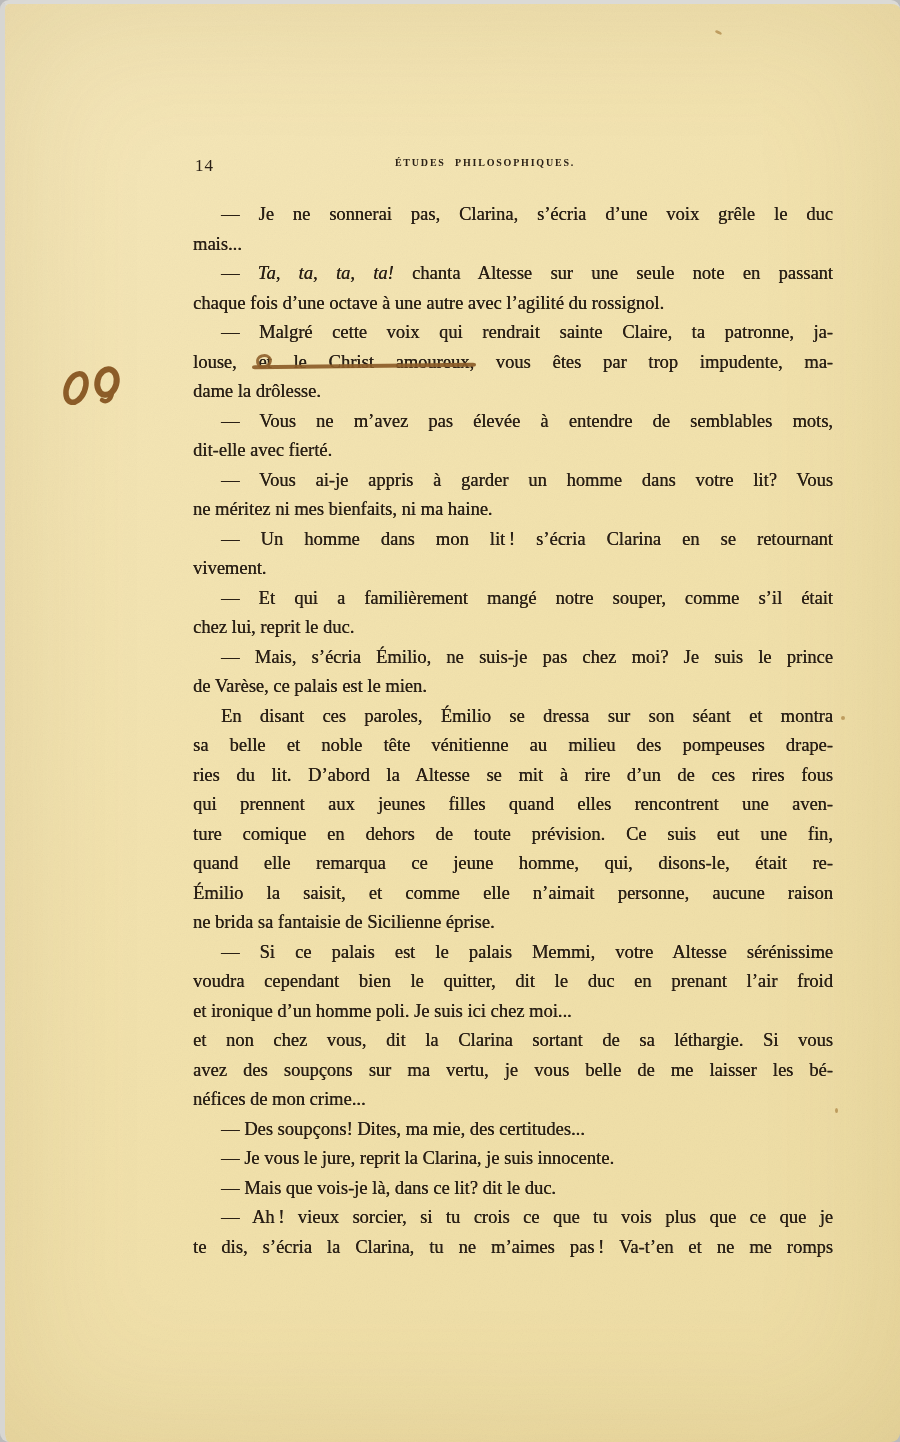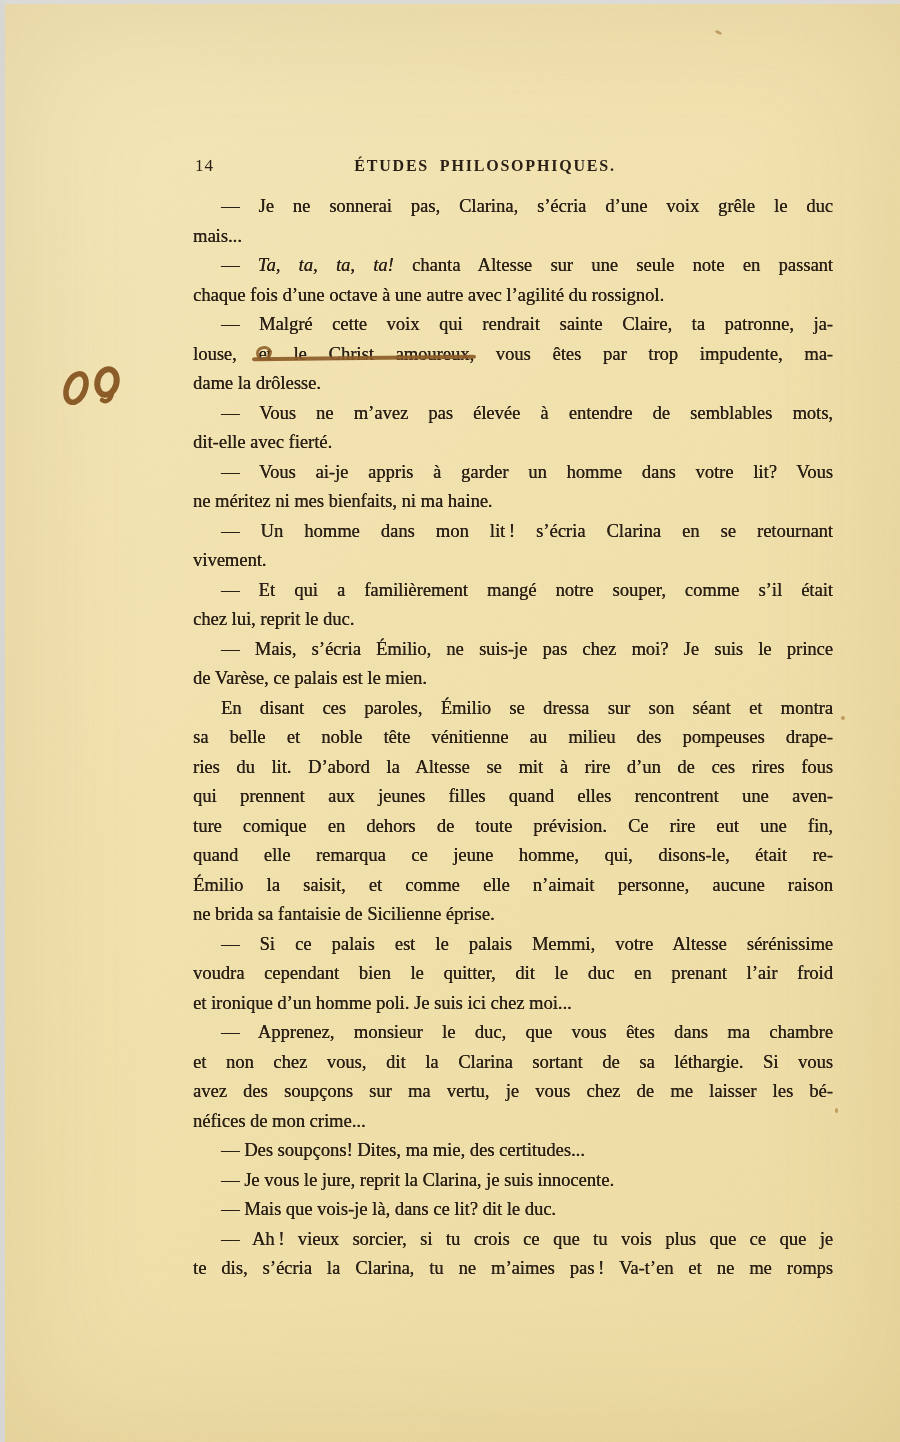--- a/index.html
+++ b/index.html
@@ -7,36 +7,37 @@
     position:relative;
     width:900px;height:1442px;
     box-sizing:border-box;
     background:linear-gradient(135deg,#f5e7ba 0%,#f2e2ad 50%,#eeddA4 100%);
     border-left:5px solid #d7d6d2;
     border-top:4px solid #dbdad6;
     box-shadow:inset 0 0 140px rgba(150,118,48,.16);
     overflow:hidden;
     font-family:"Liberation Serif","DejaVu Serif",serif;
     color:#2a2016;
+    border-radius:9px;
   }
   .grain{position:absolute;left:0;top:0;width:100%;height:100%;pointer-events:none;mix-blend-mode:multiply;}
   .text-block{position:absolute;left:188px;top:150px;width:640px;}
   .header-row{position:relative;height:26px;}
   .pagenum{
     position:absolute;left:2px;top:2px;
     font-size:17px;letter-spacing:1px;
   }
   .running-title{
     position:absolute;left:50%;top:3px;
     transform:translateX(-50%) translateX(-28px);
-    font-size:16px;font-weight:700;
+    font-size:10px;font-weight:700;
     letter-spacing:1.8px;word-spacing:5px;
     white-space:nowrap;
   }
-  .body{margin-top:12px;font-size:18.5px;text-shadow:.25px 0 0 currentColor;}
+  .body{margin-top:20px;font-size:18.5px;text-shadow:.25px 0 0 currentColor;}
   .line{
     height:29.5px;line-height:29.5px;
     text-align:justify;text-align-last:justify;
     overflow:visible;white-space:normal;
   }
   .line.first{text-indent:28px;}
   .line.last{text-align-last:left;}
   .italic{font-style:italic;}
   .struck{position:relative;}
   .struck::after{
@@ -97,34 +98,33 @@
         </div>
         <div class="para">
           <div class="line first">— Mais, s’écria Émilio, ne suis-je pas chez moi? Je suis le prince</div>
           <div class="line last">de Varèse, ce palais est le mien.</div>
         </div>
         <div class="para">
           <div class="line first">En disant ces paroles, Émilio se dressa sur son séant et montra</div>
           <div class="line">sa belle et noble tête vénitienne au milieu des pompeuses drape-</div>
           <div class="line">ries du lit. D’abord la Altesse se mit à rire d’un de ces rires fous</div>
           <div class="line">qui prennent aux jeunes filles quand elles rencontrent une aven-</div>
-          <div class="line">ture comique en dehors de toute prévision. Ce rire eut une fin,</div>
+          <div class="line">ture comique en dehors de toute prévision. Ce suis eut une fin,</div>
           <div class="line">quand elle remarqua ce jeune homme, qui, disons-le, était re-</div>
           <div class="line">Émilio la saisit, et comme elle n’aimait personne, aucune raison</div>
           <div class="line last">ne brida sa fantaisie de Sicilienne éprise.</div>
         </div>
         <div class="para">
           <div class="line first">— Si ce palais est le palais Memmi, votre Altesse sérénissime</div>
           <div class="line">voudra cependant bien le quitter, dit le duc en prenant l’air froid</div>
           <div class="line last">et ironique d’un homme poli. Je suis ici chez moi...</div>
         </div>
         <div class="para">
-          <div class="line first">— Apprenez, monsieur le duc, que vous êtes dans ma chambre</div>
           <div class="line">et non chez vous, dit la Clarina sortant de sa léthargie. Si vous</div>
-          <div class="line">avez des soupçons sur ma vertu, je vous chez de me laisser les bé-</div>
+          <div class="line">avez des soupçons sur ma vertu, je vous belle de me laisser les bé-</div>
           <div class="line last">néfices de mon crime...</div>
         </div>
         <div class="para">
           <div class="line first last">— Des soupçons! Dites, ma mie, des certitudes...</div>
         </div>
         <div class="para">
           <div class="line first last">— Je vous le jure, reprit la Clarina, je suis innocente.</div>
         </div>
         <div class="para">
           <div class="line first last">— Mais que vois-je là, dans ce lit? dit le duc.</div>

